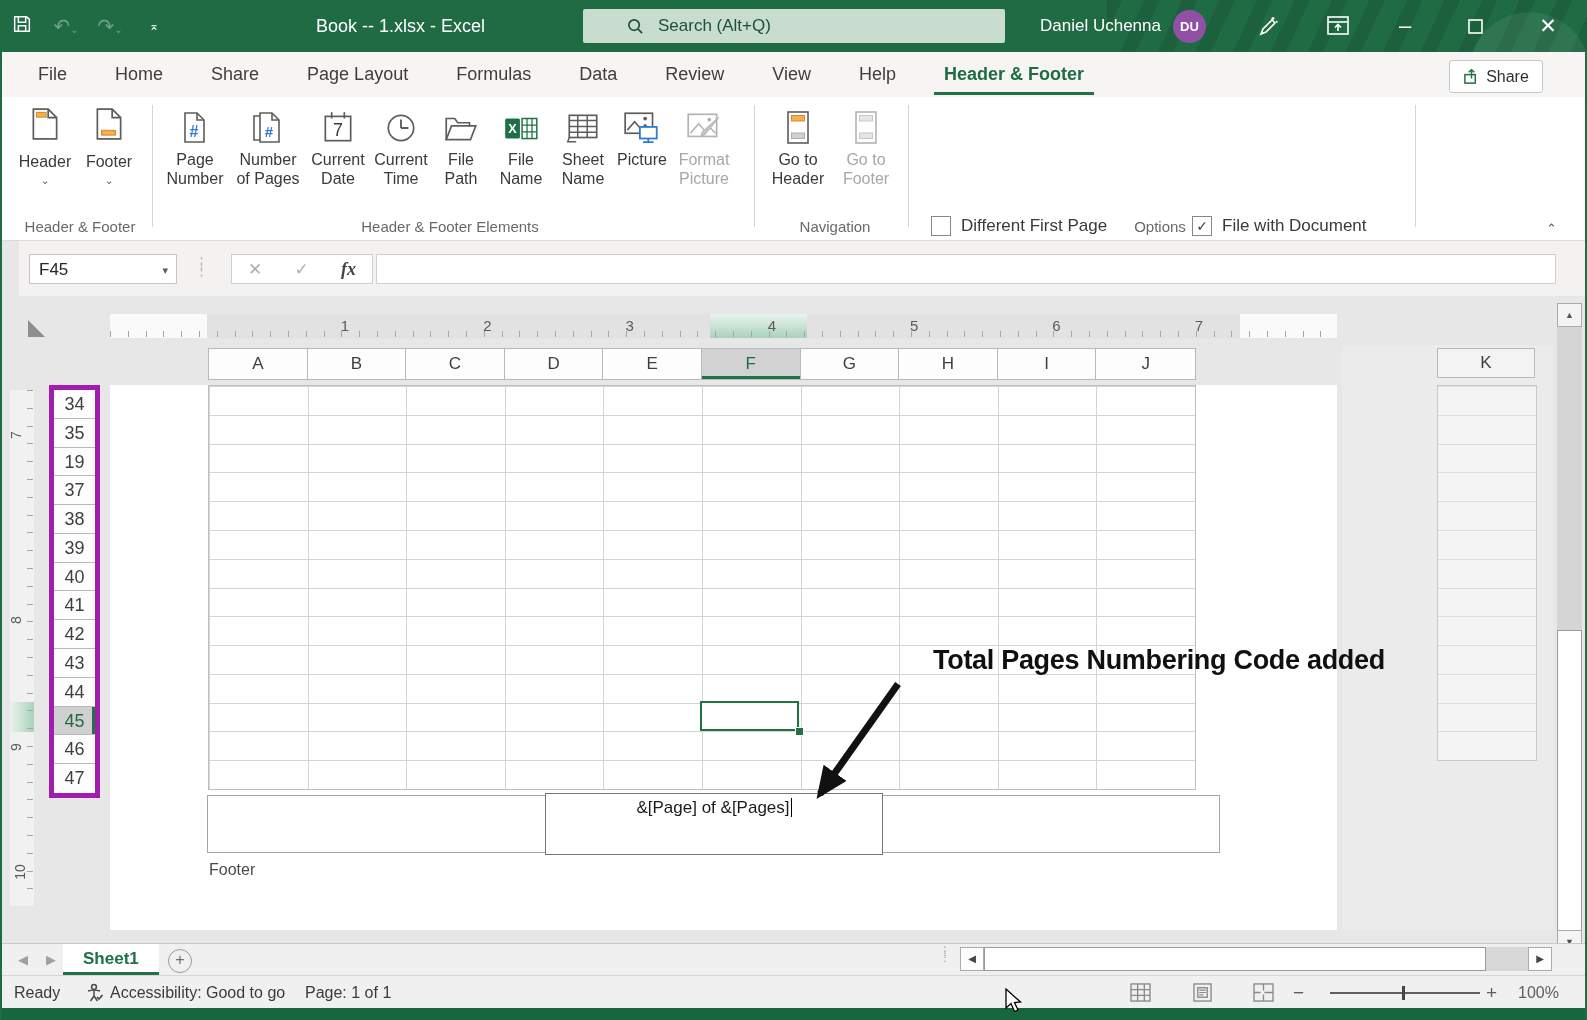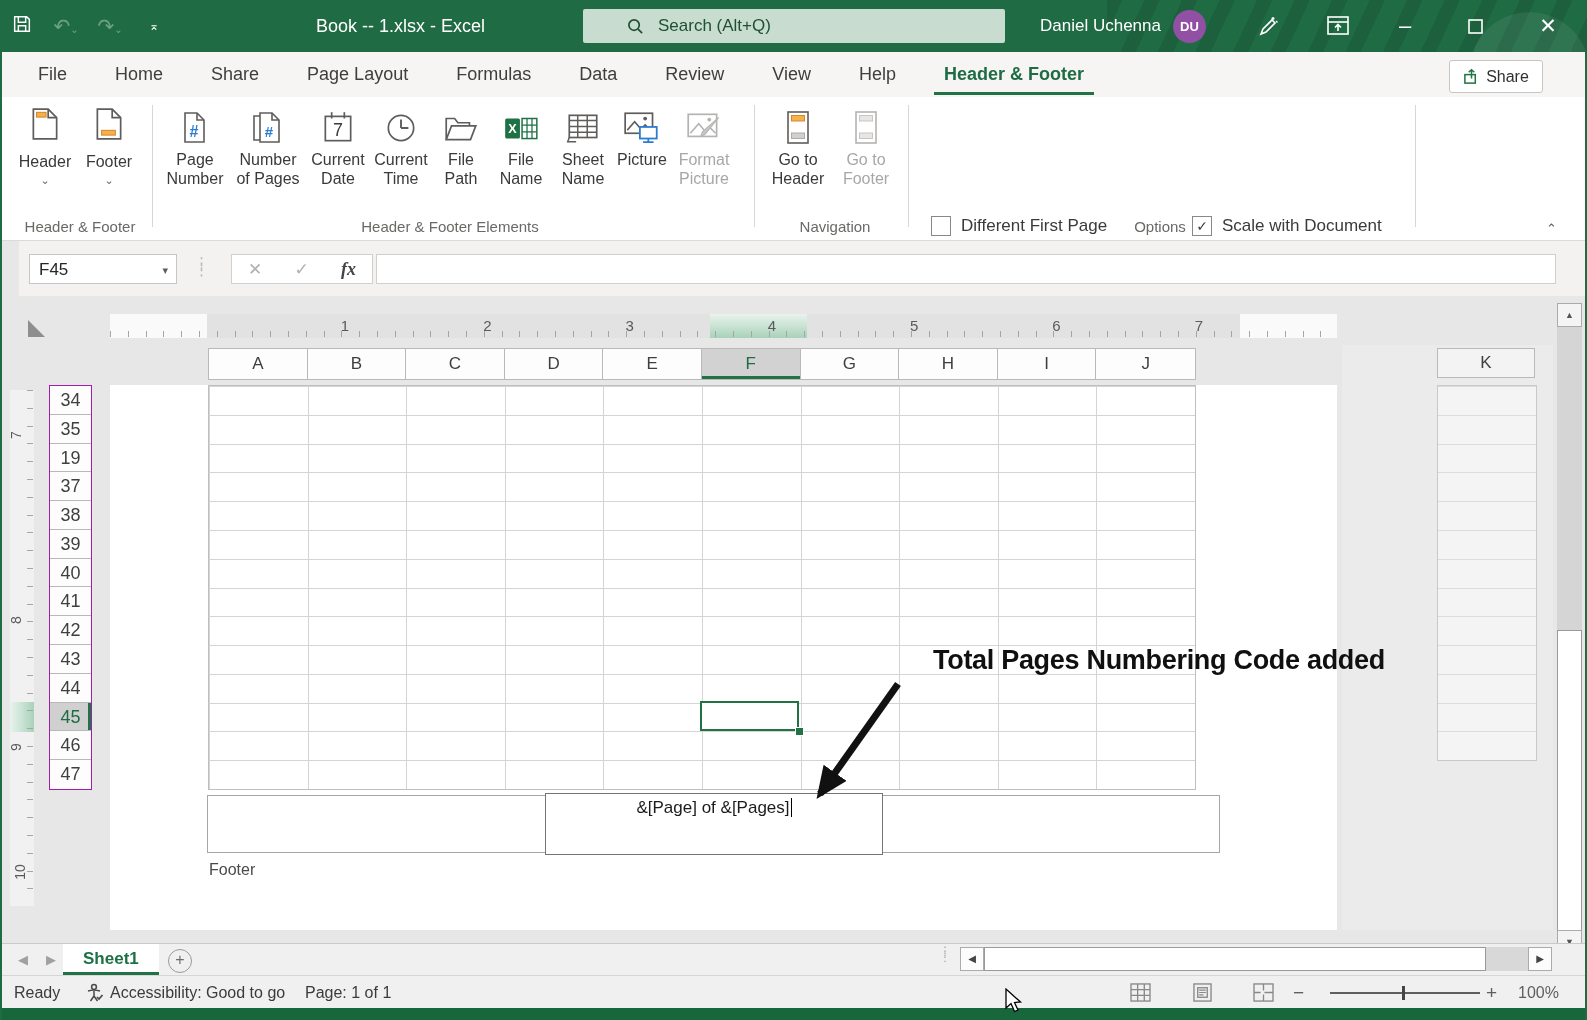--- a/index.html
+++ b/index.html
@@ -73,21 +73,21 @@
      background:repeating-linear-gradient(to bottom,#a5a5a5 0 1px,transparent 1px 17.8px);}
   .vruler .rnum{position:absolute;left:2px;transform:translateY(-50%) rotate(-90deg);font-size:14px;color:#5a5a5a;}
   .vl-green{position:absolute;left:0;top:312px;width:24px;height:30px;background:linear-gradient(to right,#e9f3ed,#a9d2ba);}
   #col-headers{position:absolute;left:208px;top:52px;height:30px;display:flex;border:1px solid #b9b9b9;box-sizing:content-box;background:#fdfdfd;}
   .colh{flex:0 0 98.6px;box-sizing:border-box;border-right:1px solid #b9b9b9;text-align:center;line-height:30px;
         font-size:17px;color:#3f3f3f;}
   .colh:last-child{border-right:none;}
   .colh.sel{background:#d2d2d2;color:#1e6b44;box-shadow:inset 0 -3px 0 #217346;}
   .colh-k{position:absolute;left:1437px;top:52px;width:98px;height:30px;background:#f3f3f3;border:1px solid #b9b9b9;
         box-sizing:border-box;text-align:center;line-height:28px;font-size:17px;color:#3f3f3f;}
-  #row-headers{position:absolute;left:49px;top:89px;width:41px;border:1px solid #a21caf;background:#fdfdfd;}
+  #row-headers{position:absolute;left:49px;top:89px;width:41px;border:5px solid #a21caf;background:#fdfdfd;}
   .rowh{height:28.79px;box-sizing:border-box;border-bottom:1px solid #b9b9b9;text-align:center;line-height:28px;
         font-size:18px;color:#3f3f3f;}
   .rowh:last-child{border-bottom:none;}
   .rowh.sel{background:#d0d0d0;color:#1e6b44;box-shadow:inset -3px 0 0 #217346;}
   .gridcells{position:absolute;left:208px;top:89px;width:986px;height:403px;border:1px solid #bfbfbf;
      background-image:repeating-linear-gradient(to right,#d4d4d4 0 1px,transparent 1px 98.6px),
                       repeating-linear-gradient(to bottom,#d4d4d4 0 1px,transparent 1px 28.79px);}
   .gridcells-k{position:absolute;left:1437px;top:89px;width:98px;height:374px;background:#f4f4f4;border:1px solid #c9c9c9;
      background-image:repeating-linear-gradient(to bottom,#dcdcdc 0 1px,transparent 1px 28.79px);}
   .selcell{position:absolute;left:700px;top:405px;width:99px;height:30px;border:2px solid #217346;box-sizing:border-box;background:#fff;}
@@ -354,21 +354,21 @@
         <div class="opt" style="left: 931px; top: 119px;">
           <div class="cb"></div>
           <div>Different First Page</div>
         </div>
         <div class="opt" style="left: 931px; top: 168px;">
           <div class="cb"></div>
           <div>Different Odd &amp; Even Pages</div>
         </div>
         <div class="opt" style="left: 1192px; top: 119px;">
           <div class="cb">✓</div>
-          <div>Scale with Document</div>
+          <div>File with Document</div>
         </div>
         <div class="opt" style="left: 1192px; top: 168px;">
           <div class="cb">✓</div>
           <div>Align with Page Margins</div>
         </div>
       </div>
     <div class="vsep" style="left:1415px;"></div>
     <div class="grp-label" style="left:14px;width:132px;">Header &amp; Footer</div>
     <div class="grp-label" style="left:300px;width:300px;">Header &amp; Footer Elements</div>
     <div class="grp-label" style="left:770px;width:130px;">Navigation</div>

